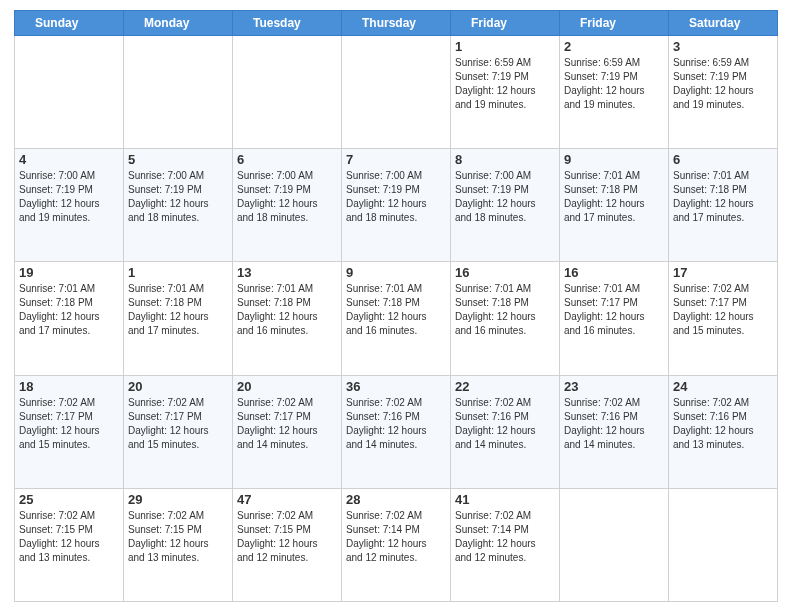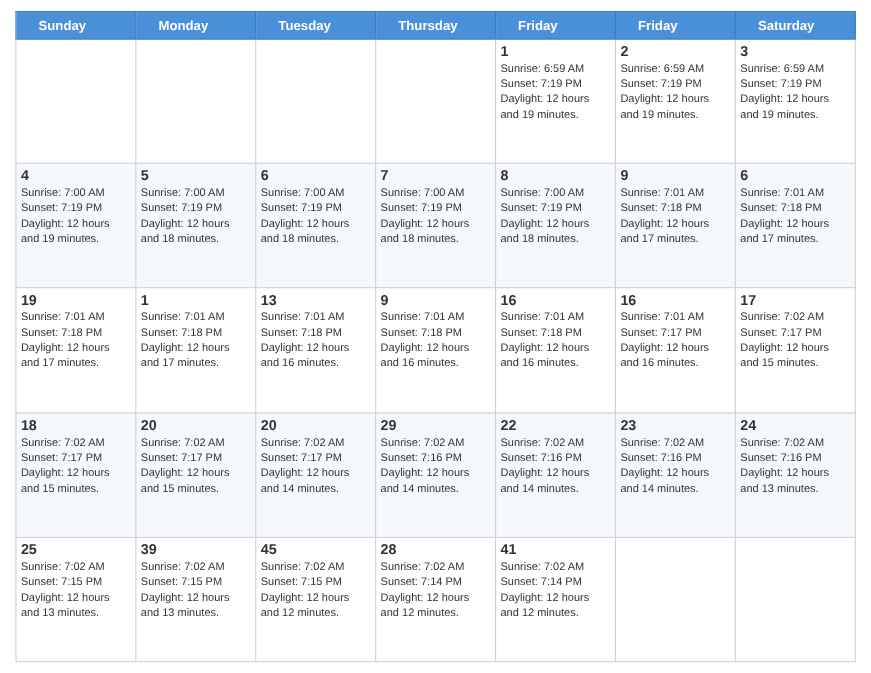--- a/index.html
+++ b/index.html
@@ -194,21 +194,21 @@
             </td>
             <td>
               <span class="day-num">20</span>
               <div class="day-info">Sunrise: 7:02 AM<br>Sunset: 7:17 PM<br>Daylight: 12 hours<br>and 15 minutes.</div>
             </td>
             <td>
               <span class="day-num">20</span>
               <div class="day-info">Sunrise: 7:02 AM<br>Sunset: 7:17 PM<br>Daylight: 12 hours<br>and 14 minutes.</div>
             </td>
             <td>
-              <span class="day-num">29</span>
+              <span class="day-num">36</span>
               <div class="day-info">Sunrise: 7:02 AM<br>Sunset: 7:16 PM<br>Daylight: 12 hours<br>and 14 minutes.</div>
             </td>
             <td>
               <span class="day-num">22</span>
               <div class="day-info">Sunrise: 7:02 AM<br>Sunset: 7:16 PM<br>Daylight: 12 hours<br>and 14 minutes.</div>
             </td>
             <td>
               <span class="day-num">23</span>
               <div class="day-info">Sunrise: 7:02 AM<br>Sunset: 7:16 PM<br>Daylight: 12 hours<br>and 14 minutes.</div>
             </td>
@@ -216,25 +216,25 @@
               <span class="day-num">24</span>
               <div class="day-info">Sunrise: 7:02 AM<br>Sunset: 7:16 PM<br>Daylight: 12 hours<br>and 13 minutes.</div>
             </td>
           </tr>
           <tr>
             <td>
               <span class="day-num">25</span>
               <div class="day-info">Sunrise: 7:02 AM<br>Sunset: 7:15 PM<br>Daylight: 12 hours<br>and 13 minutes.</div>
             </td>
             <td>
-              <span class="day-num">39</span>
+              <span class="day-num">29</span>
               <div class="day-info">Sunrise: 7:02 AM<br>Sunset: 7:15 PM<br>Daylight: 12 hours<br>and 13 minutes.</div>
             </td>
             <td>
-              <span class="day-num">45</span>
+              <span class="day-num">47</span>
               <div class="day-info">Sunrise: 7:02 AM<br>Sunset: 7:15 PM<br>Daylight: 12 hours<br>and 12 minutes.</div>
             </td>
             <td>
               <span class="day-num">28</span>
               <div class="day-info">Sunrise: 7:02 AM<br>Sunset: 7:14 PM<br>Daylight: 12 hours<br>and 12 minutes.</div>
             </td>
             <td>
               <span class="day-num">41</span>
               <div class="day-info">Sunrise: 7:02 AM<br>Sunset: 7:14 PM<br>Daylight: 12 hours<br>and 12 minutes.</div>
             </td>

